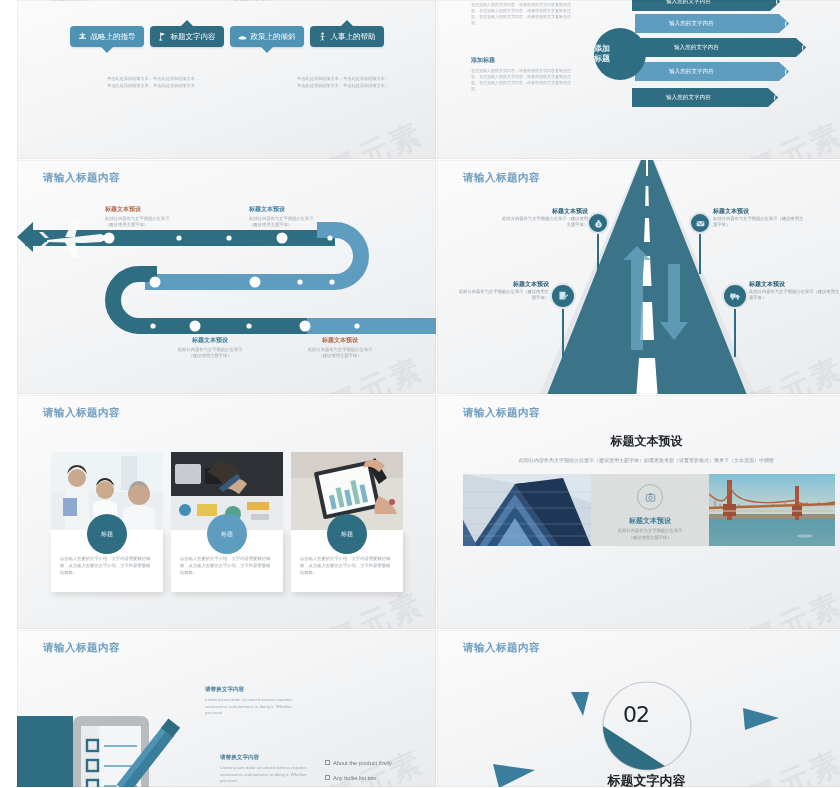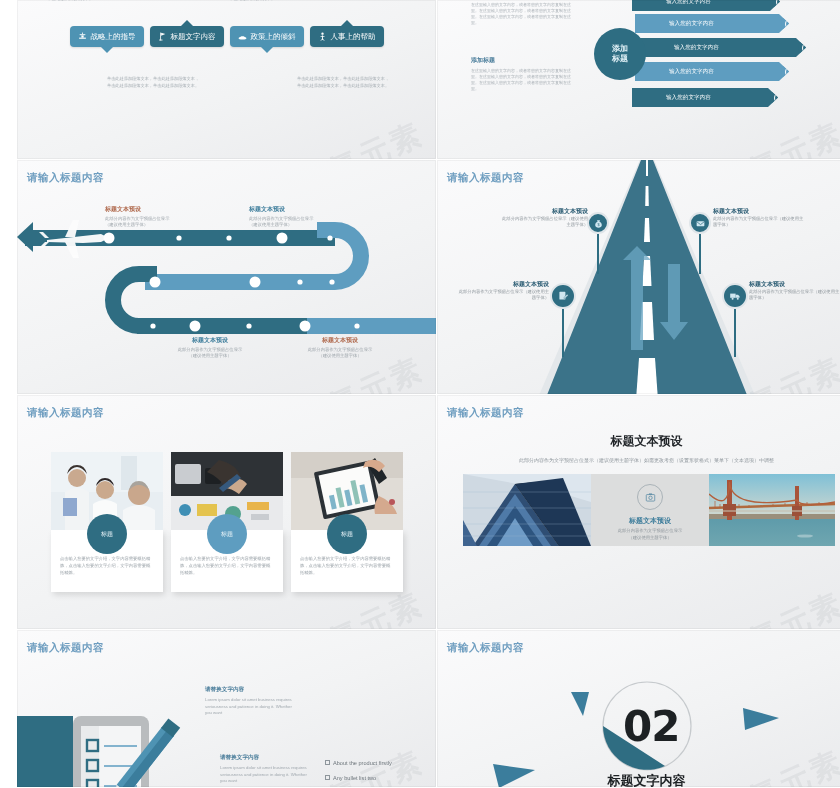--- a/index.html
+++ b/index.html
@@ -24,21 +24,21 @@
     background: linear-gradient(160deg, #fbfbfc 0%, #f2f3f4 55%, #e9eaec 100%);
     border-right: 1px solid #ffffff;
     border-bottom: 1px solid #ffffff;
   }
   .slide::before{
     content:"";position:absolute;inset:0;
     box-shadow: inset 0 0 0 1px rgba(0,0,0,0.045);
     pointer-events:none; z-index:40;
   }
   .slide-title {
-    position: absolute; left: 10px; top: 11px;
+    position: absolute; left: 26px; top: 11px;
     font-size: 10.5px; font-weight: bold; color: #6f9ec0;
     letter-spacing: .5px; white-space: nowrap;
   }
   .wm {
     position: absolute; right: 6px; bottom: 8px;
     font-size: 30px; color: rgba(120,130,140,0.10);
     font-weight: bold; letter-spacing: 3px;
     transform: rotate(-24deg); transform-origin: right bottom;
     pointer-events: none; z-index: 30; white-space: nowrap;
   }
@@ -63,21 +63,21 @@
   .tail-up { top:-6px; }
   .tail-dn { bottom:-6px; }
   .s1-cap { position:absolute; font-size:4.2px; color:#a3abb1; line-height:1.55; width:96px; text-align:center;}
 
   
   .s2-para { position:absolute; width:100px; font-size:4px; color:#a7aeb4; line-height:1.5; }
   .s2-h { position:absolute; font-size:6px; font-weight:bold; color:#4d7f9c; }
   .hub {
     position:absolute; width:52px;height:52px;border-radius:50%;
     background:#2e6d82; color:#dff0f6; font-size:8px; font-weight:bold;
-    display:flex;flex-direction:column;align-items:center;justify-content:center;
+    display:flex;flex-direction:column;align-items:flex-start;justify-content:center;
     line-height:1.25; z-index:6;
   }
   .chev {
     position:absolute; height:19px; display:flex; align-items:center;
     color:#fff; font-size:5.6px; padding-left:34px;
     clip-path: polygon(0 0, calc(100% - 10px) 0, 100% 50%, calc(100% - 10px) 100%, 0 100%);
   }
   .chev .plus {
     position:absolute; right:-12px; top:50%; margin-top:-10px;
     width:20px;height:20px;border-radius:50%;
@@ -122,21 +122,21 @@
   .s6-sub { position:absolute; width:100%; text-align:center; font-size:5px; color:#8d959b;}
   .strip { position:absolute; display:flex; height:72px; }
   .strip > div { height:100%; }
 
   
   .s7-h { font-size:5.6px; font-weight:bold; color:#4b7e9b; margin-bottom:3px;}
   .s7-p { font-size:4.3px; color:#a0a8ae; line-height:1.55; width:92px;}
   .s7-bul { font-size:5.6px; color:#6e767c; margin-bottom:9px; white-space:nowrap;}
 
   
-  .s8-num { position:absolute; font-size:42px; font-weight:700; color:#1d2124;
+  .s8-num { position:absolute; font-size:22px; font-weight:400; color:#1d2124;
             font-family:"DejaVu Sans", sans-serif; letter-spacing:-1px;}
   .s8-t { position:absolute; width:100%; text-align:center; font-size:13px;
           font-weight:bold; color:#1d2124; }
 </style>
 </head>
 <body>
 
 <div id="grid">
 
   <div class="slide">

